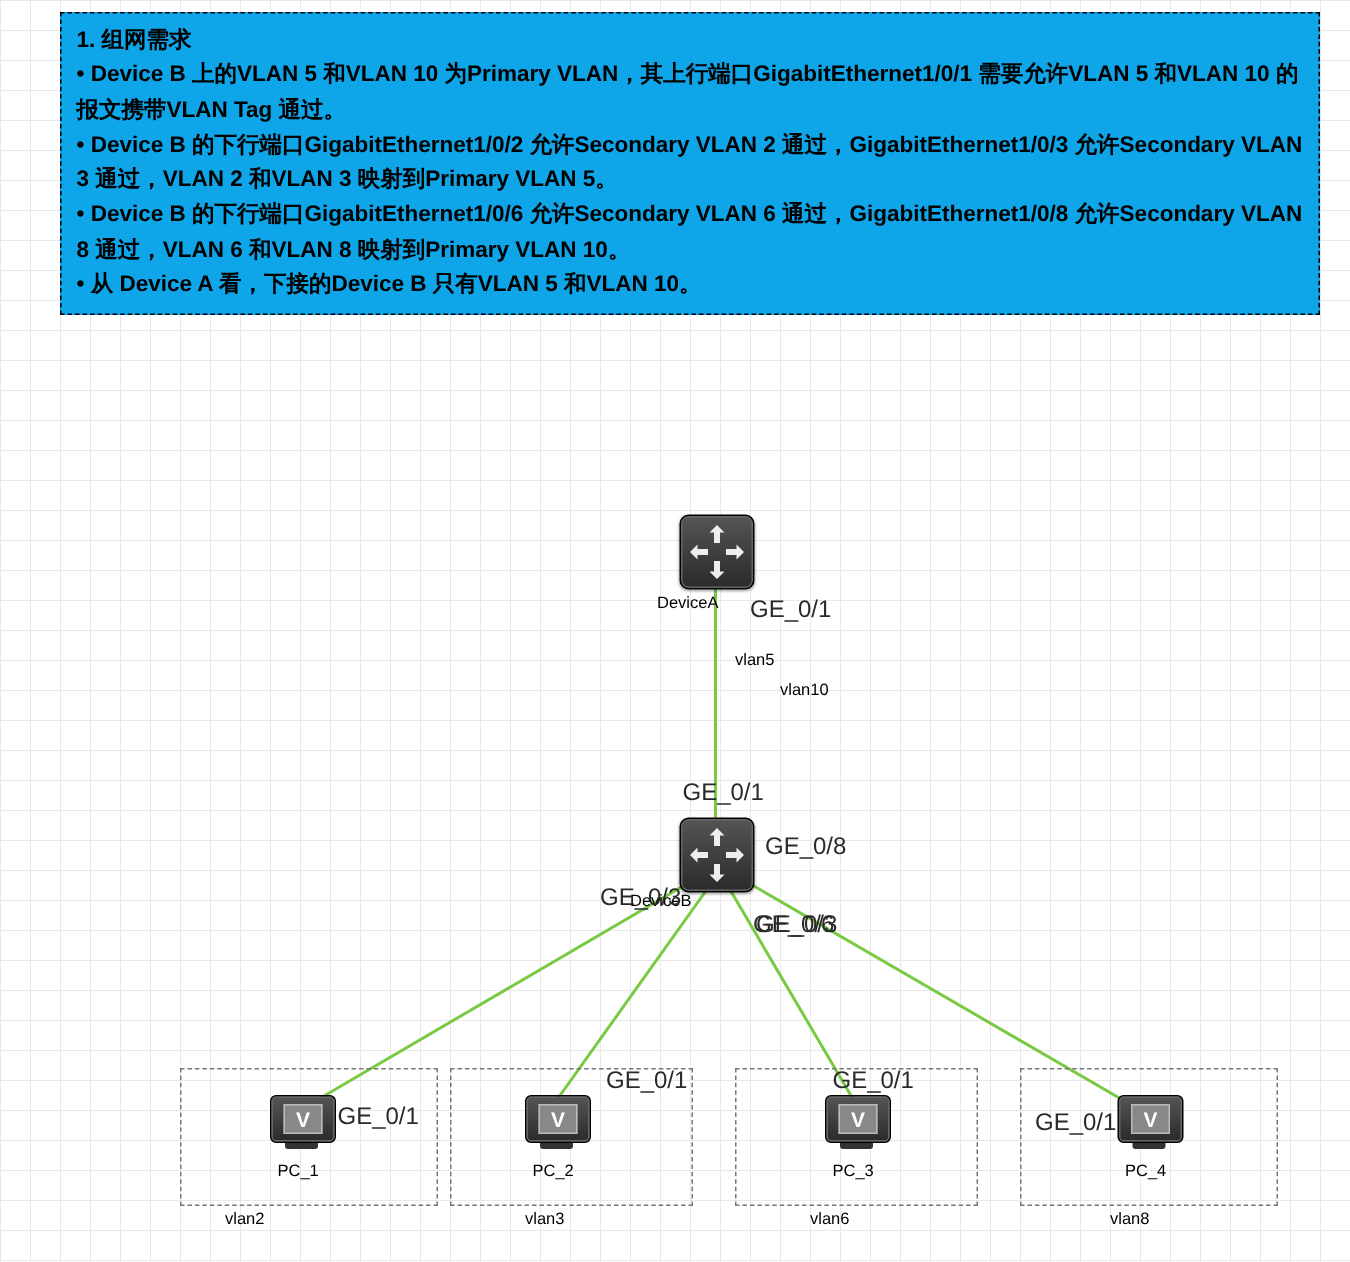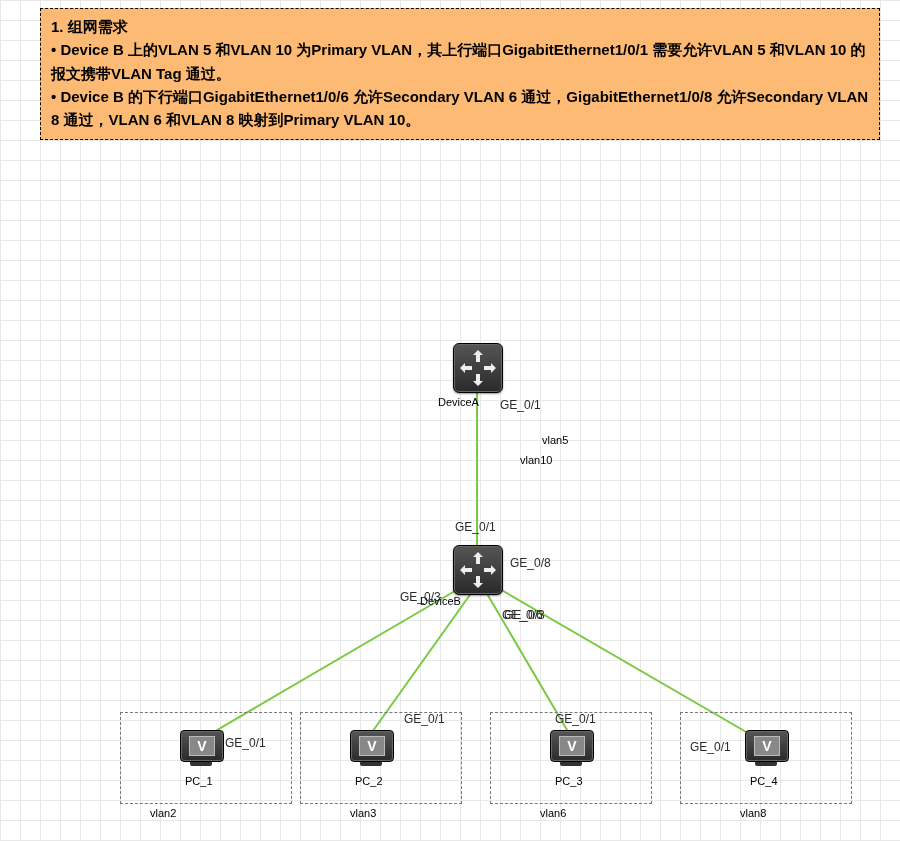--- a/index.html
+++ b/index.html
@@ -26,21 +26,21 @@
     position: absolute;
     inset: 0;
   }
   .note-box {
     position: absolute;
     left: 40px;
     top: 8px;
     width: 818px;
     padding: 6px 10px 8px 10px;
     border: 1px dashed #000;
-    background: #fdba74;
+    background: #0ea5e9;
     line-height: 1.55;
     font-weight: bold;
     font-size: 15px;
   }
   .note-box .line { display: block; }
   
   .node {
     position: absolute;
     width: 48px;
     height: 48px;
@@ -79,21 +79,21 @@
     border-radius: 0 0 2px 2px;
   }
   .label {
     position: absolute;
     font-weight: normal;
     font-size: 11px;
     white-space: nowrap;
   }
   .small {
     position: absolute;
-    font-size: 12px;
+    font-size: 16px;
     color: #2a2a2a;
     white-space: nowrap;
   }
   .dashed-box {
     position: absolute;
     border: 1.5px dashed #777;
     background: transparent;
   }
   svg.links {
     position: absolute;
@@ -110,21 +110,23 @@
 </head>
 <body>
 
 <div class="grid"></div>
 
 <div class="canvas">
 
   <div class="note-box">
     <span class="line">1. 组网需求</span>
     <span class="line">• Device B 上的VLAN 5 和VLAN 10 为Primary VLAN，其上行端口GigabitEthernet1/0/1 需要允许VLAN 5 和VLAN 10 的报文携带VLAN Tag 通过。</span>
+    <span class="line">• Device B 的下行端口GigabitEthernet1/0/2 允许Secondary VLAN 2 通过，GigabitEthernet1/0/3 允许Secondary VLAN 3 通过，VLAN 2 和VLAN 3 映射到Primary VLAN 5。</span>
     <span class="line">• Device B 的下行端口GigabitEthernet1/0/6 允许Secondary VLAN 6 通过，GigabitEthernet1/0/8 允许Secondary VLAN 8 通过，VLAN 6 和VLAN 8 映射到Primary VLAN 10。</span>
+    <span class="line">• 从 Device A 看，下接的Device B 只有VLAN 5 和VLAN 10。</span>
   </div>
 
   <svg class="links">
 
     <line x1="477" y1="390" x2="477" y2="545"></line>
 
     <line x1="460" y1="588" x2="200" y2="740"></line>
 
     <line x1="472" y1="592" x2="370" y2="735"></line>
 
@@ -139,21 +141,21 @@
         <path d="M24 6 l5 5 h-3 v7 h-4 v-7 h-3 z"></path>
         <path d="M24 42 l-5 -5 h3 v-7 h4 v7 h3 z"></path>
         <path d="M6 24 l5 -5 v3 h7 v4 h-7 v3 z"></path>
         <path d="M42 24 l-5 5 v-3 h-7 v-4 h7 v-3 z"></path>
       </g>
     </svg>
   </div>
   <div class="label" style="left:438px; top:396px;">DeviceA</div>
   <div class="small" style="left:500px; top:398px;">GE_0/1</div>
 
-  <div class="label" style="left:542px; top:434px;">vlan5</div>
+  <div class="label" style="left:490px; top:434px;">vlan5</div>
   <div class="label" style="left:520px; top:454px;">vlan10</div>
 
   <div class="small" style="left:455px; top:520px;">GE_0/1</div>
   <div class="node" style="left:453px; top:545px;">
     <svg viewBox="0 0 48 48">
       <g fill="#eee">
         <path d="M24 6 l5 5 h-3 v7 h-4 v-7 h-3 z"></path>
         <path d="M24 42 l-5 -5 h3 v-7 h4 v7 h3 z"></path>
         <path d="M6 24 l5 -5 v3 h7 v4 h-7 v3 z"></path>
         <path d="M42 24 l-5 5 v-3 h-7 v-4 h7 v-3 z"></path>

